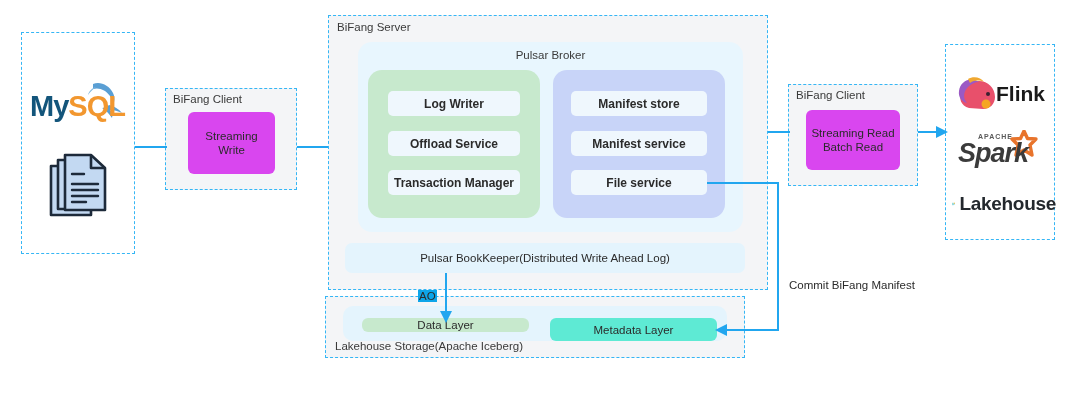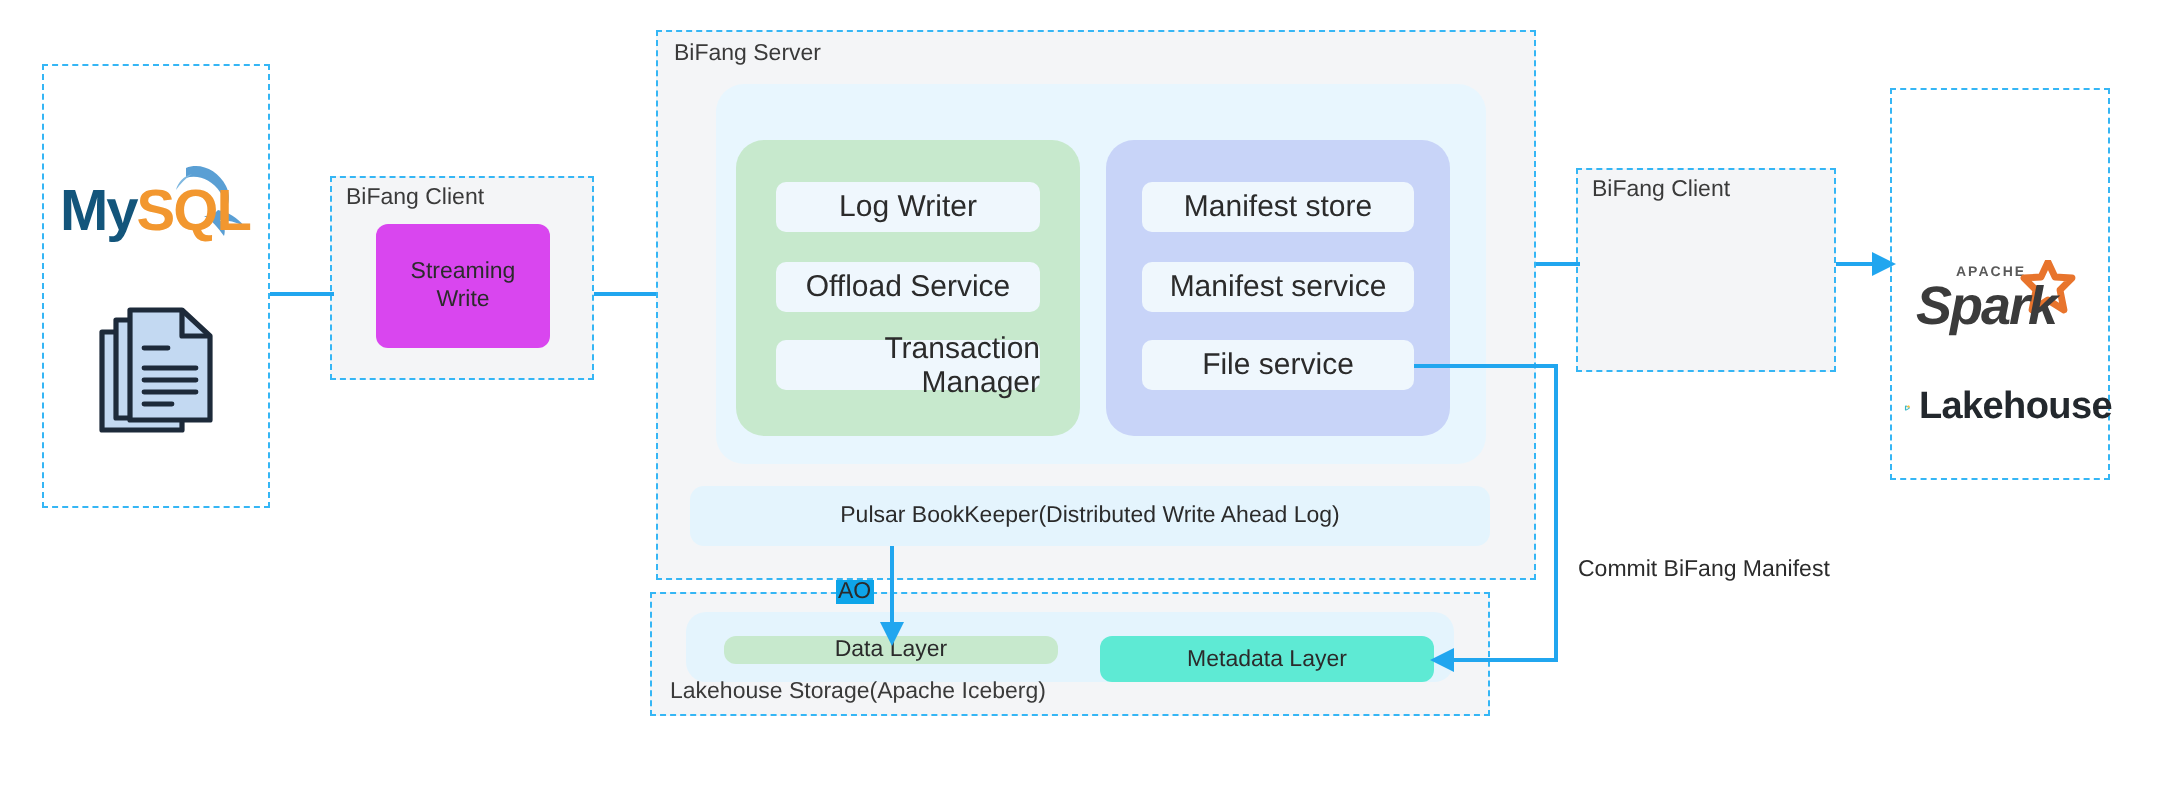--- a/index.html
+++ b/index.html
@@ -14,21 +14,21 @@
   .grp-label{position:absolute;font-size:11.5px;color:#3a3a3a;white-space:nowrap;}
 
   
   .panel{position:absolute;box-sizing:border-box;}
   .pulsar-broker{background:#e8f6fe;border-radius:14px;}
   .broker-title{position:absolute;width:100%;text-align:center;font-size:11.5px;color:#3a3a3a;}
   .grp-green{background:#c7e9cd;border-radius:14px;}
   .grp-blue{background:#c8d4f8;border-radius:14px;}
   .leaf{position:absolute;background:#eff7fd;border-radius:5px;
         display:flex;align-items:center;justify-content:center;
-        font-size:15px;color:#2b2b2b;text-align:right;box-sizing:border-box;}
+        font-size:12px;color:#2b2b2b;text-align:center;box-sizing:border-box;font-weight:bold;}
   .bookkeeper{position:absolute;background:#e4f4fd;border-radius:7px;
         display:flex;align-items:center;justify-content:center;
         font-size:11.5px;color:#2b2b2b;}
   .lake-inner{position:absolute;background:#e4f4fd;border-radius:10px;}
   .lake-leaf{position:absolute;border-radius:6px;display:flex;align-items:center;
         justify-content:center;font-size:11.5px;color:#2b2b2b;}
   .lake-leaf.green{background:#c7e9cd;}
   .lake-leaf.blue{background:#5eead4;}
 
   .client-inner{position:absolute;background:#d946ef;border-radius:6px;
@@ -98,20 +98,21 @@
 
   <svg class="arrow" style="left:297px;top:139px;" width="76" height="16" viewBox="0 0 76 16">
     <line x1="0" y1="8" x2="64" y2="8" stroke="#21a6ef" stroke-width="2"></line>
     <path d="M62 2 L74 8 L62 14 Z" fill="#21a6ef"></path>
   </svg>
 
   <div class="dashed fill" style="left:328px;top:15px;width:440px;height:275px;"></div>
   <div class="grp-label" style="left:337px;top:21px;">BiFang Server</div>
 
   <div class="panel pulsar-broker" style="left:358px;top:42px;width:385px;height:190px;"></div>
+  <div class="broker-title" style="left:358px;top:49px;width:385px;">Pulsar Broker</div>
 
   <div class="panel grp-green" style="left:368px;top:70px;width:172px;height:148px;"></div>
   <div class="leaf" style="left:388px;top:91px;width:132px;height:25px;">Log Writer</div>
   <div class="leaf" style="left:388px;top:131px;width:132px;height:25px;">Offload Service</div>
   <div class="leaf" style="left:388px;top:170px;width:132px;height:25px;">Transaction Manager</div>
 
   <div class="panel grp-blue" style="left:553px;top:70px;width:172px;height:148px;"></div>
   <div class="leaf" style="left:571px;top:91px;width:136px;height:25px;">Manifest store</div>
   <div class="leaf" style="left:571px;top:131px;width:136px;height:25px;">Manifest service</div>
   <div class="leaf" style="left:571px;top:170px;width:136px;height:25px;">File service</div>
@@ -133,30 +134,44 @@
   <div class="hline" style="left:707px;top:182px;width:72px;"></div>
   <div class="vline" style="left:777px;top:182px;height:148px;"></div>
   <svg class="arrow" style="left:713px;top:322px;" width="66" height="16" viewBox="0 0 66 16">
     <line x1="66" y1="8" x2="12" y2="8" stroke="#21a6ef" stroke-width="2"></line>
     <path d="M14 2 L2 8 L14 14 Z" fill="#21a6ef"></path>
   </svg>
   <div class="ann" style="left:789px;top:279px;">Commit BiFang Manifest</div>
 
   <div class="dashed fill" style="left:788px;top:84px;width:130px;height:102px;"></div>
   <div class="grp-label" style="left:796px;top:89px;">BiFang Client</div>
+  <div class="client-inner" style="left:806px;top:110px;width:94px;height:60px;flex-direction:column;">
+    <span>Streaming Read</span>
+    <span>Batch Read</span>
+  </div>
 
   <div class="hline" style="left:768px;top:131px;width:22px;"></div>
 
   <svg class="arrow" style="left:918px;top:124px;" width="30" height="16" viewBox="0 0 30 16">
     <line x1="0" y1="8" x2="20" y2="8" stroke="#21a6ef" stroke-width="2"></line>
     <path d="M18 2 L30 8 L18 14 Z" fill="#21a6ef"></path>
   </svg>
 
   <div class="dashed" style="left:945px;top:44px;width:110px;height:196px;"></div>
 
+  <div class="logo" style="left:955px;top:74px;width:96px;height:40px;">
+    <svg width="44" height="40" viewBox="0 0 44 40">
+      <path d="M14 34 C6 32, 3 24, 7 17 C10 11, 17 7, 24 7 C33 7, 40 14, 40 23 C40 30, 35 35, 28 35 Z" fill="#e8506b"></path>
+      <path d="M20 6 C12 4, 5 9, 4 17 C3 23, 7 28, 12 29 C8 25, 8 18, 13 13 C16 10, 20 8, 24 8 Z" fill="#9b59c4"></path>
+      <path d="M13 5 C18 2, 26 3, 29 8 C25 6, 19 6, 15 9 Z" fill="#f0a830"></path>
+      <circle cx="33" cy="20" r="2" fill="#3a2030"></circle>
+      <circle cx="31" cy="30" r="4.5" fill="#f5a623"></circle>
+    </svg>
+    <span class="flink-text" style="margin-left:-3px;">Flink</span>
+  </div>
 
   <div class="logo" style="left:958px;top:132px;width:96px;height:42px;">
     <span class="spark-apache" style="left:20px;top:1px;">APACHE</span>
     <svg width="28" height="28" viewBox="0 0 28 28" style="position:absolute;left:52px;top:-2px;">
       <path d="M14 1 L17.5 8.5 L26 9 L20 15 L22 25 L14 20 L6 25 L8 15 L2 9 L10.5 8.5 Z" fill="none" stroke="#e8742c" stroke-width="3.4" stroke-linejoin="round"></path>
     </svg>
     <span class="spark-text" style="position:absolute;left:0;top:6px;text-align:center;">Spark</span>
   </div>
 
   <div class="logo" style="left:952px;top:192px;width:104px;height:24px;">

